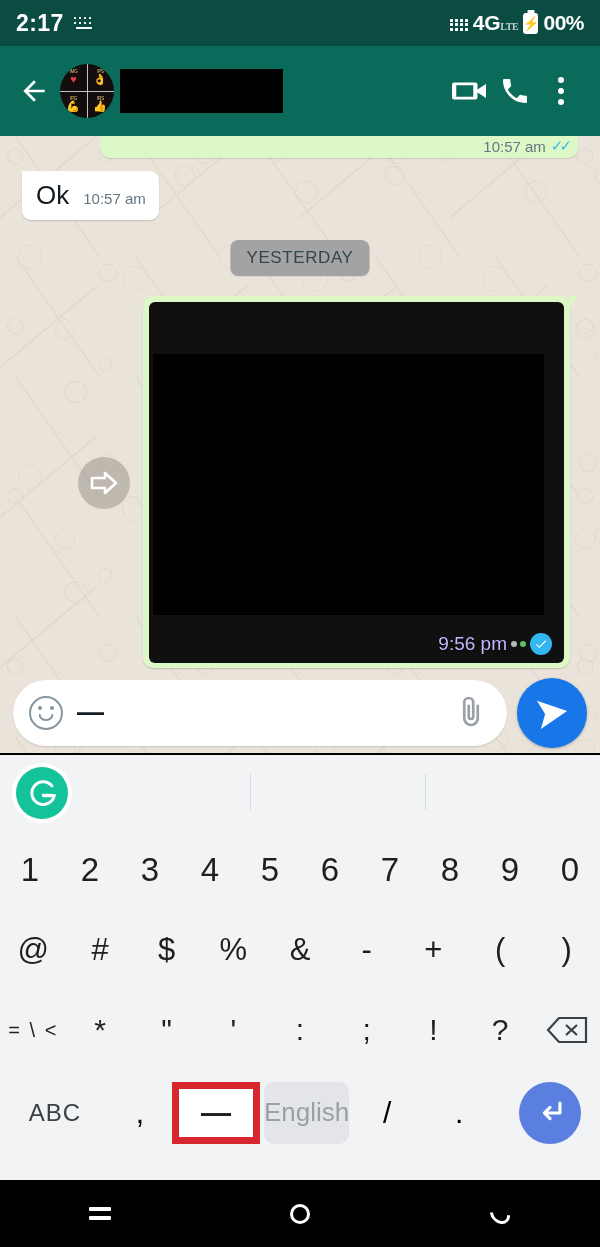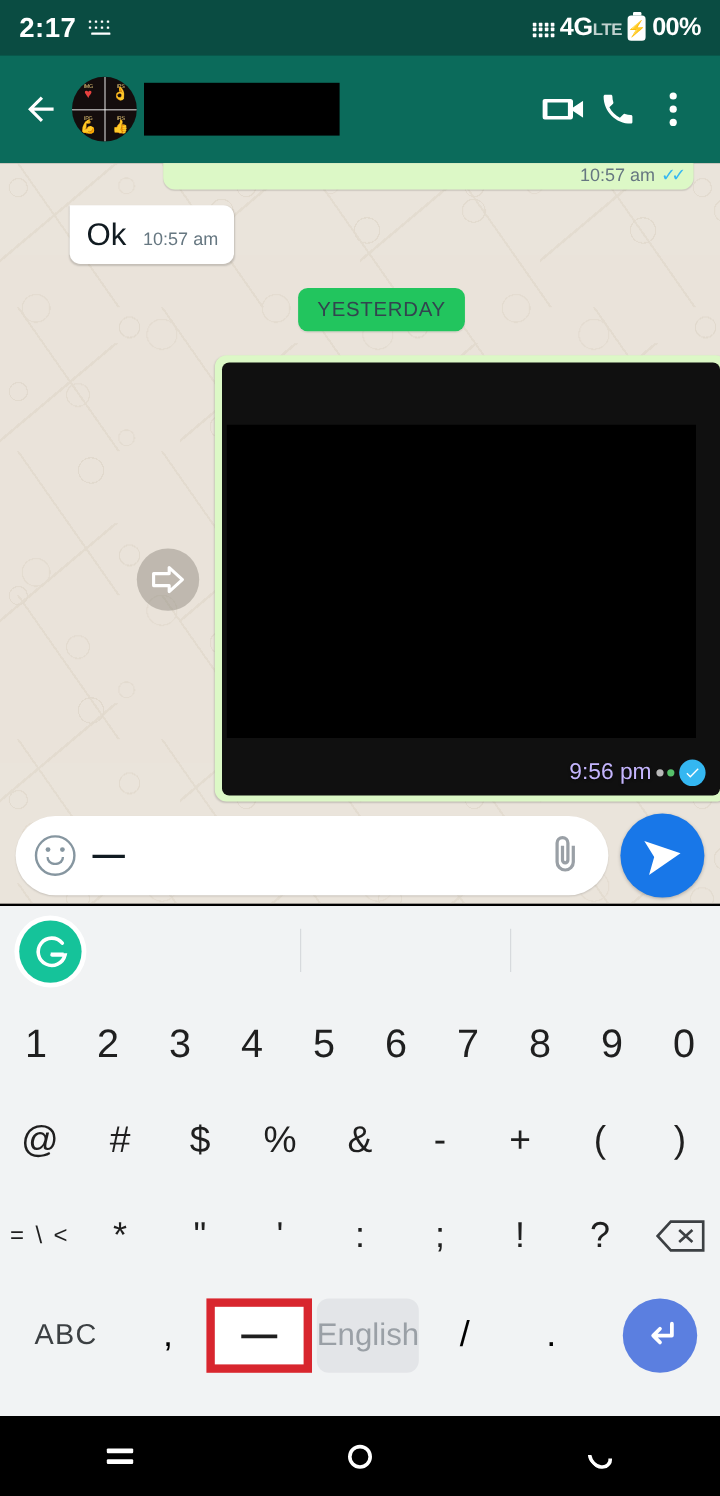--- a/index.html
+++ b/index.html
@@ -21,21 +21,21 @@
   .sb-clock { font-size: 23px; font-weight: bold; letter-spacing: .4px; }
   .kbd-glyph { display: inline-block; width: 22px; height: 13px; position: relative; }
   .kbd-glyph i {
     position: absolute; background: #fff; width: 2.4px; height: 2.4px; border-radius: .5px;
   }
   .sb-right { display: flex; align-items: center; gap: 5px; }
   .sig { display: flex; align-items: flex-end; gap: 2px; height: 16px; }
   .sigcol { display: flex; flex-direction: column; gap: 1.6px; justify-content: flex-end; }
   .sigcol b { display: block; width: 3px; height: 3px; background: #fff; border-radius: .5px; }
   .sb-net { font-size: 21px; font-weight: bold; letter-spacing: -.3px; }
-  .sb-net sub { font-size: 14px; opacity: .75; vertical-align: baseline; }
+  .sb-net sub { font-size: 10px; opacity: .75; vertical-align: baseline; font-family: Liberation Serif, serif; }
   .batt {
     width: 15px; height: 21px; border: 2.2px solid #fff; border-radius: 3px;
     position: relative; display: flex; align-items: center; justify-content: center;
     background: #fff;
   }
   .batt::before {
     content: ""; position: absolute; top: -5px; left: 50%; transform: translateX(-50%);
     width: 7px; height: 3px; background: #fff; border-radius: 1px 1px 0 0;
   }
   .bolt { font-size: 13px; color: #0a4c42; line-height: 1; }
@@ -94,21 +94,21 @@
       radial-gradient(circle at 75% 62%, transparent 12px, #ded5c8 12px, #ded5c8 13px, transparent 13px),
       radial-gradient(circle at 95% 85%, transparent 7px, #dbd2c4 7px, #dbd2c4 8px, transparent 8px),
       radial-gradient(circle at 25% 92%, transparent 9px, #ded5c8 9px, #ded5c8 10px, transparent 10px),
       linear-gradient(55deg, transparent 48%, #ded5c8 48%, #ded5c8 49%, transparent 49%),
       linear-gradient(-40deg, transparent 70%, #ded5c8 70%, #ded5c8 71%, transparent 71%);
     background-size: 190px 170px, 230px 200px, 170px 210px, 210px 180px,
                      200px 220px, 240px 190px, 180px 230px, 220px 200px, 260px 210px,
                      120px 120px, 150px 150px;
     background-color: #ece5dd;
   }
-  .chat-inner { position: relative; height: 100%; margin-left: 36px; }
+  .chat-inner { position: relative; height: 100%; }
 
   
   .bubble-out-cut {
     position: absolute; top: -10px; left: 100px; right: 22px; height: 32px;
     background: #dcf8c6; border-radius: 10px;
     box-shadow: 0 1px 1px rgba(0,0,0,.12);
     display: flex; align-items: flex-end; justify-content: flex-end;
     padding: 0 10px 3px 0; gap: 5px; overflow: hidden;
   }
   .bubble-out-cut .cut-text {
@@ -122,21 +122,21 @@
     position: absolute; top: 35px; left: 22px;
     background: #fff; border-radius: 9px; padding: 9px 13px 9px 14px;
     display: flex; align-items: baseline; gap: 14px;
     box-shadow: 0 1px 1.5px rgba(0,0,0,.16);
     border-top-left-radius: 0;
   }
   .bubble-in .txt { font-size: 26px; color: #111b21; }
 
   .date-chip {
     position: absolute; top: 104px; left: 50%; transform: translateX(-50%);
-    background: #22c55e; color: #33444f; font-size: 17px; letter-spacing: .6px;
+    background: #a3a3a3; color: #33444f; font-size: 17px; letter-spacing: .6px;
     padding: 8px 16px; border-radius: 8px; box-shadow: 0 1px 1px rgba(0,0,0,.07);
   }
 
   .fwd-btn {
     position: absolute; top: 321px; left: 78px; width: 52px; height: 52px;
     border-radius: 50%; background: rgba(120,115,105,.38);
     display: flex; align-items: center; justify-content: center;
   }
   .fwd-btn svg { width: 30px; height: 26px; }
 

